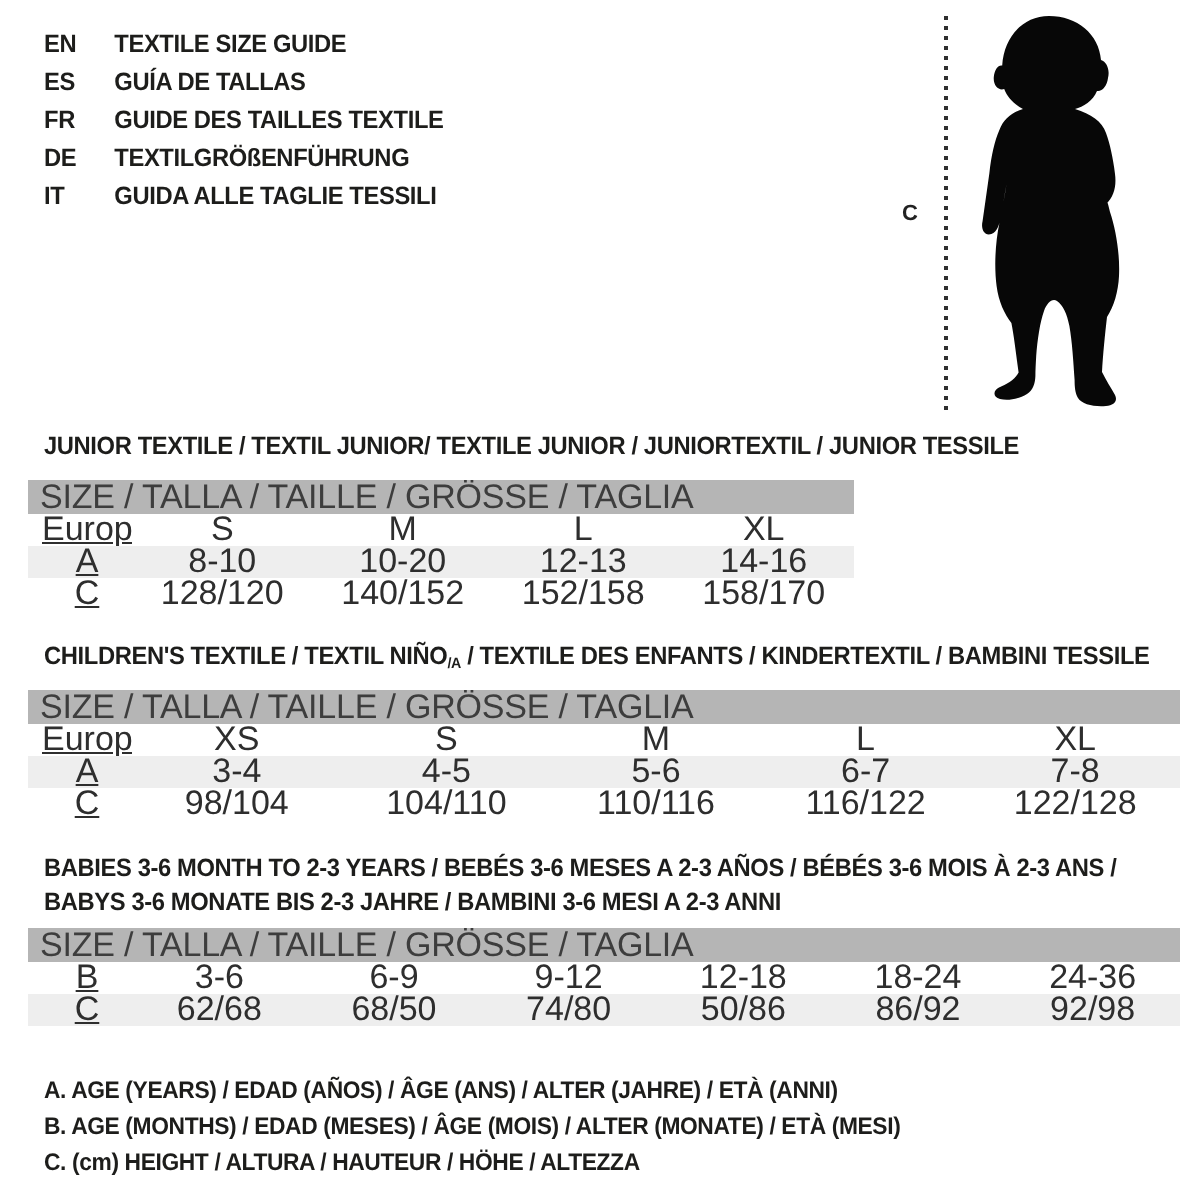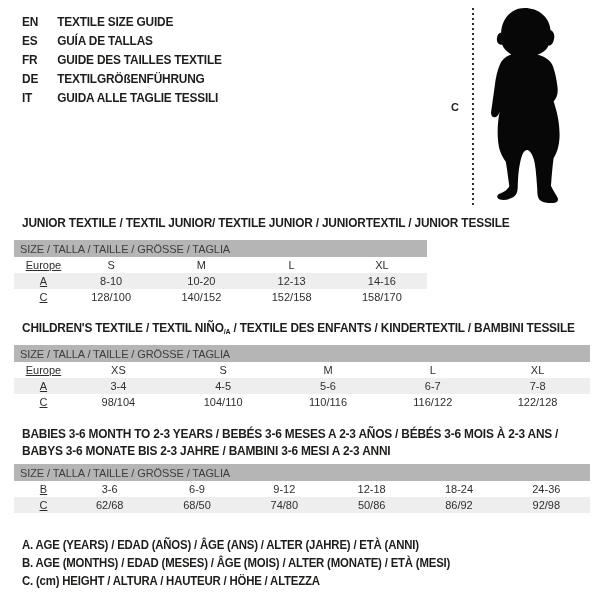--- a/index.html
+++ b/index.html
@@ -20,21 +20,21 @@
     background:repeating-linear-gradient(to bottom,#2f2f2f 0 2px,transparent 2px 5px);}
   .fig-label{left:451px;top:101px;font-size:11px;font-weight:bold;color:#222;}
   .fig-svg{left:483px;top:5px;}
 
   
   .sec-title{font-weight:bold;font-size:12.5px;line-height:17px;letter-spacing:-.2px;
     transform:scaleX(.95);transform-origin:left top;white-space:nowrap;}
   .sub{font-size:7.5px;vertical-align:-2px;}
 
   
-  table{border-collapse:collapse;table-layout:fixed;font-size:11px;color:#2e2e2e;}
+  table{border-collapse:collapse;table-layout:fixed;font-size:17px;color:#2e2e2e;}
   td,th{padding:0;font-weight:normal;height:16px;line-height:16px;text-align:center;overflow:hidden;}
   .band th{background:#b5b5b5;color:#3d3d3d;text-align:left;padding-left:6px;height:17px;letter-spacing:-.1px;}
   .lbl{text-align:center;padding-left:7px;text-decoration:underline;}
   .alt td{background:#eeeeee;}
 
   
   .notes{left:22px;top:536px;font-weight:bold;font-size:12px;line-height:18px;
     transform:scaleX(.95);transform-origin:left top;white-space:nowrap;letter-spacing:-.2px;}
 </style>
 </head>
@@ -132,21 +132,21 @@
   </tr>
   <tr class="alt">
     <td class="lbl">A</td>
     <td>8-10</td>
     <td>10-20</td>
     <td>12-13</td>
     <td>14-16</td>
   </tr>
   <tr>
     <td class="lbl">C</td>
-    <td>128/100</td>
+    <td>128/120</td>
     <td>140/152</td>
     <td>152/158</td>
     <td>158/170</td>
   </tr>
 </tbody>
   </table>
 
 <div class="abs sec-title" style="left:22px;top:320px;"><span>CHILDREN'S TEXTILE / TEXTIL NIÑO</span><span class="sub">/A</span><span> / TEXTILE DES ENFANTS / KINDERTEXTIL / BAMBINI TESSILE</span></div>
 <table class="abs" style="left:14px;top:345px;width:576px;">
   <colgroup>

